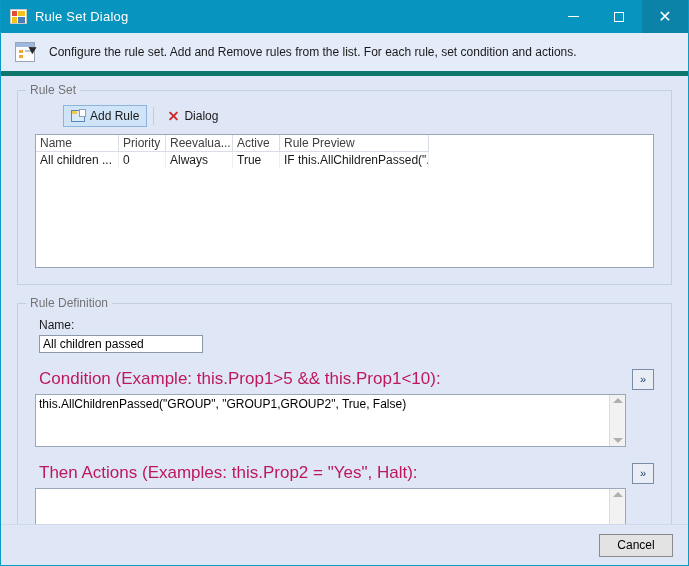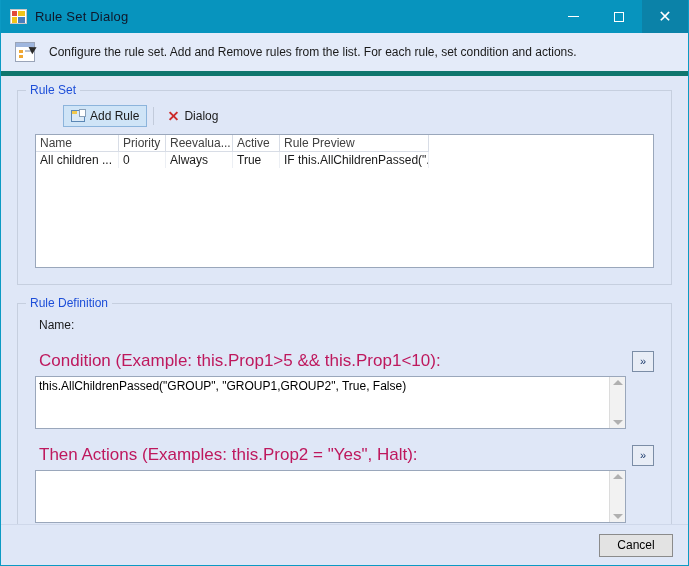--- a/index.html
+++ b/index.html
@@ -23,21 +23,21 @@
     width:17px;height:15px;margin-left:9px;margin-right:8px;
     position:relative;background:#ffffff;border:1px solid #c8c8c8;
     box-sizing:border-box;
   }
   .title-icon i{position:absolute;display:block;}
   .ti-a{left:1px;top:1px;width:5px;height:5px;background:#e24a3a;}
   .ti-b{left:7px;top:1px;width:7px;height:5px;background:#f0c419;}
   .ti-c{left:1px;top:7px;width:5px;height:6px;background:#f0c419;}
   .ti-d{left:7px;top:7px;width:7px;height:6px;background:#4a7ebb;}
   .title-text{
-    color:#0f172a;font-size:13px;letter-spacing:.2px;
+    color:#ffffff;font-size:13px;letter-spacing:.2px;
   }
   .win-controls{position:absolute;right:0;top:0;height:33px;display:flex;}
   .win-btn{
     width:46px;height:33px;display:flex;align-items:center;justify-content:center;
     color:#ffffff;font-size:13px;line-height:1;
   }
   .win-btn.close{background:#0b82a8;font-size:16px;}
   .win-btn .bar{display:block;width:11px;height:1px;background:#fff;}
   .win-btn .sq{display:block;width:10px;height:10px;border:1px solid #fff;box-sizing:border-box;}
   
@@ -57,21 +57,21 @@
     border-left:7px solid #2b2b2b;border-top:4px solid transparent;border-bottom:4px solid transparent;
     transform:rotate(-28deg);}
   .hdr-text{font-size:12px;color:#1a1a1a;}
   
   .body{padding:0 14px;position:relative;}
   .group{
     position:relative;border:1px solid #c6cfdf;margin-top:14px;
   }
   .group > legend{
     position:absolute;top:-8px;left:8px;background:#dfe7f7;padding:0 4px;
-    font-size:12px;color:#1d4ed8;text-align:right;
+    font-size:12px;color:#737373;text-align:right;
   }
   .group-inner{padding:10px 8px 8px 8px;}
   
   .toolbar{display:flex;align-items:center;height:22px;margin-bottom:7px;padding-left:28px;}
   .tb-btn{
     display:flex;align-items:center;height:22px;padding:0 7px;cursor:default;
     font-size:12px;color:#1a1a1a;box-sizing:border-box;
   }
   .tb-btn.hover{
     background:#cfe4f7;border:1px solid #8cb4dc;
@@ -240,20 +240,21 @@
         </div>
 
       </div>
     </fieldset>
 
     <fieldset class="group" style="margin-top:18px;">
       <legend>Rule Definition</legend>
       <div class="group-inner" style="padding:8px 8px 10px 8px;">
 
         <div class="field-label">Name:</div>
+        <input class="name-input" type="text" value="All children passed" style="">
 
         <div class="sec-head-row">
           <div class="sec-label">Condition (Example: this.Prop1&gt;5 &amp;&amp; this.Prop1&lt;10):</div>
           <div class="chev-btn" style="margin-top:12px;">»</div>
         </div>
         <div class="editor-row">
           <div class="editor-wrap">
             <textarea spellcheck="false" placeholder="" style="">this.AllChildrenPassed("GROUP", "GROUP1,GROUP2", True, False)</textarea>
             <div class="vscroll">
               <span class="arrow-up"></span>

